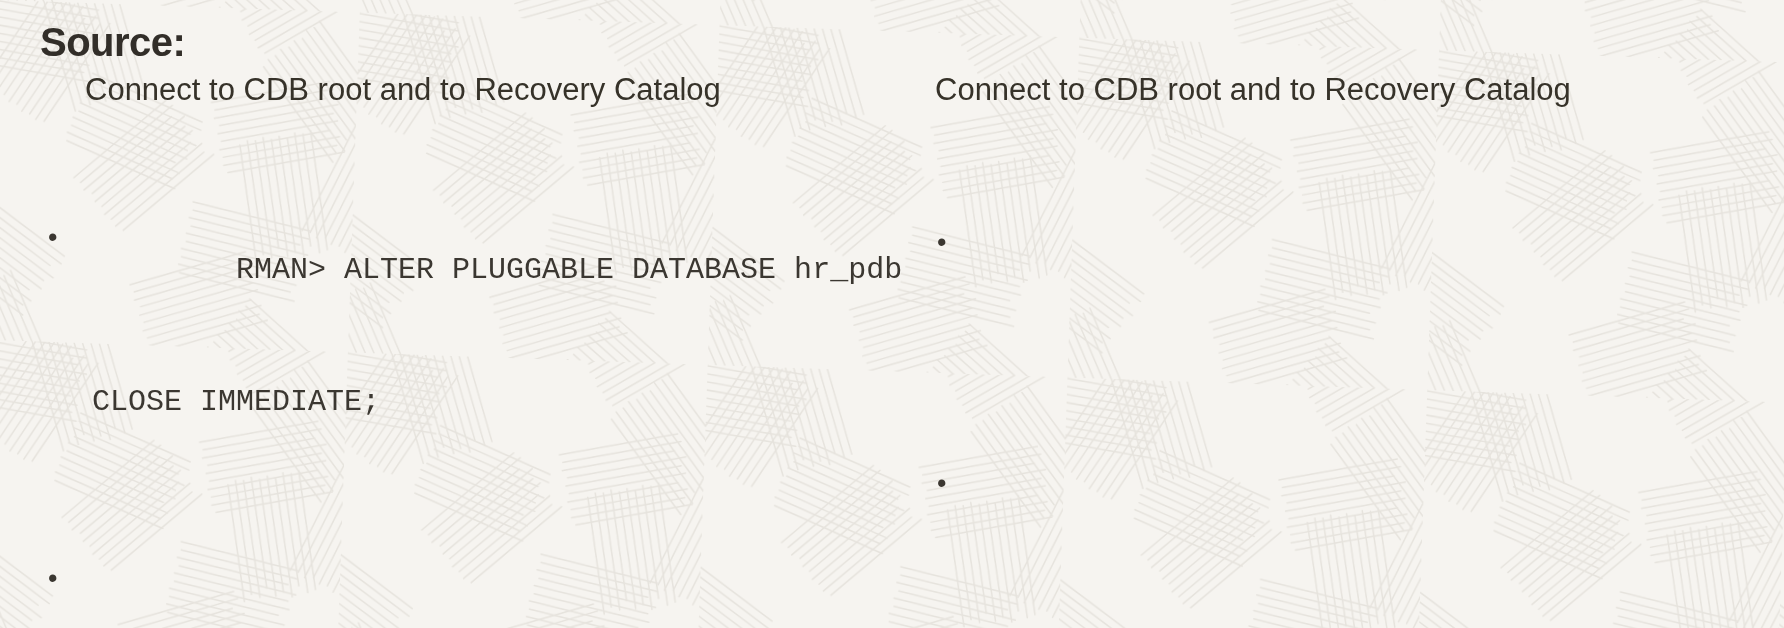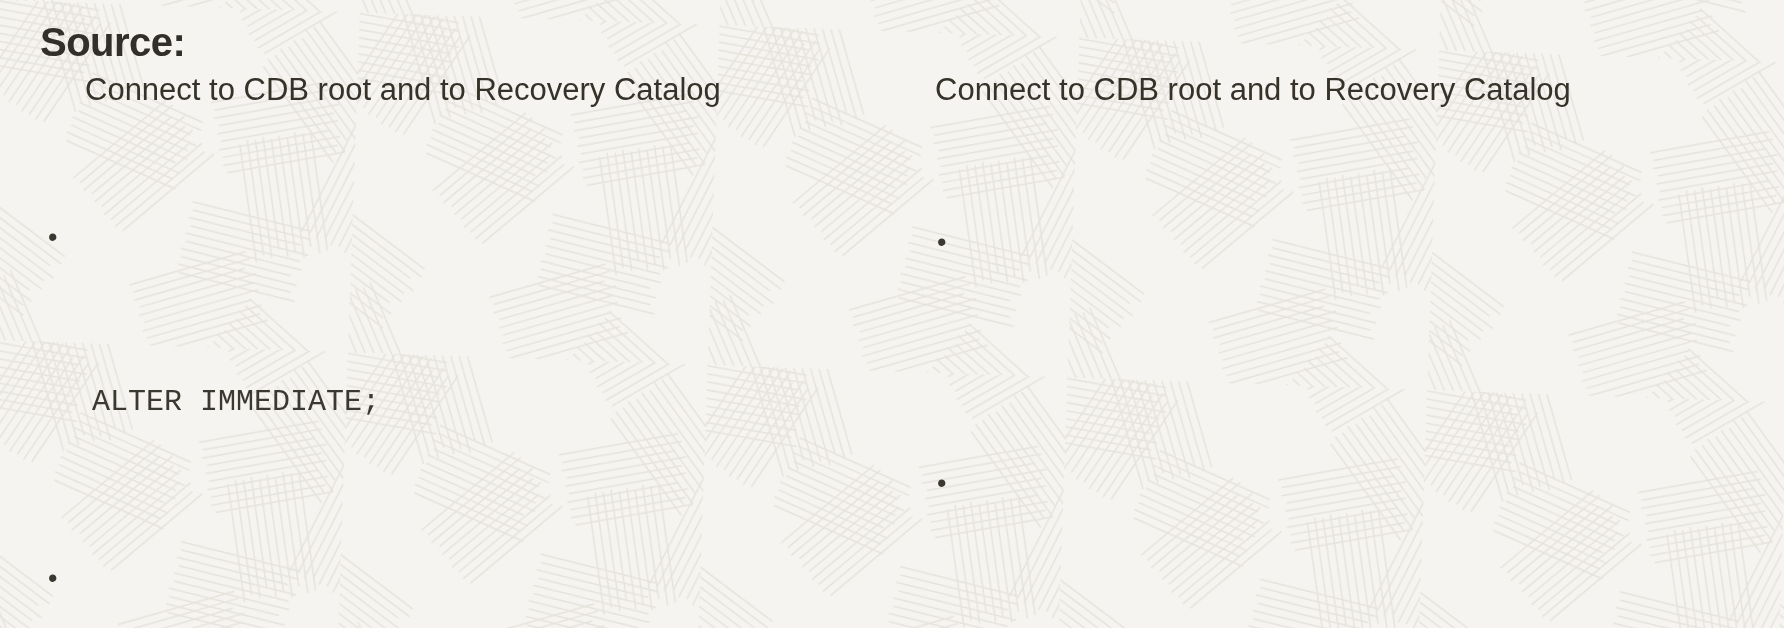--- a/index.html
+++ b/index.html
@@ -85,23 +85,23 @@
     <rect width="1784" height="628" fill="url(#hatch)"></rect>
   </svg>
 
   <section class="col col-src">
     <h1 class="hd">Source:</h1>
     <div class="sub">Connect to CDB root and to Recovery Catalog</div>
 
     <div class="code">
       
       <div class="cl">
-        <span class="blt">•</span>
+        <span class="blt">•</span><span>RMAN&gt; ALTER PLUGGABLE DATABASE hr_pdb</span>
       </div>
-      <div class="cl w">ALTER IMMEDIATE;</div>
+      <div class="cl w">CLOSE IMMEDIATE;</div>
 
       
       <div class="cl nb">
         <span class="blt">•</span>
       </div>
       
       
       
       
       

